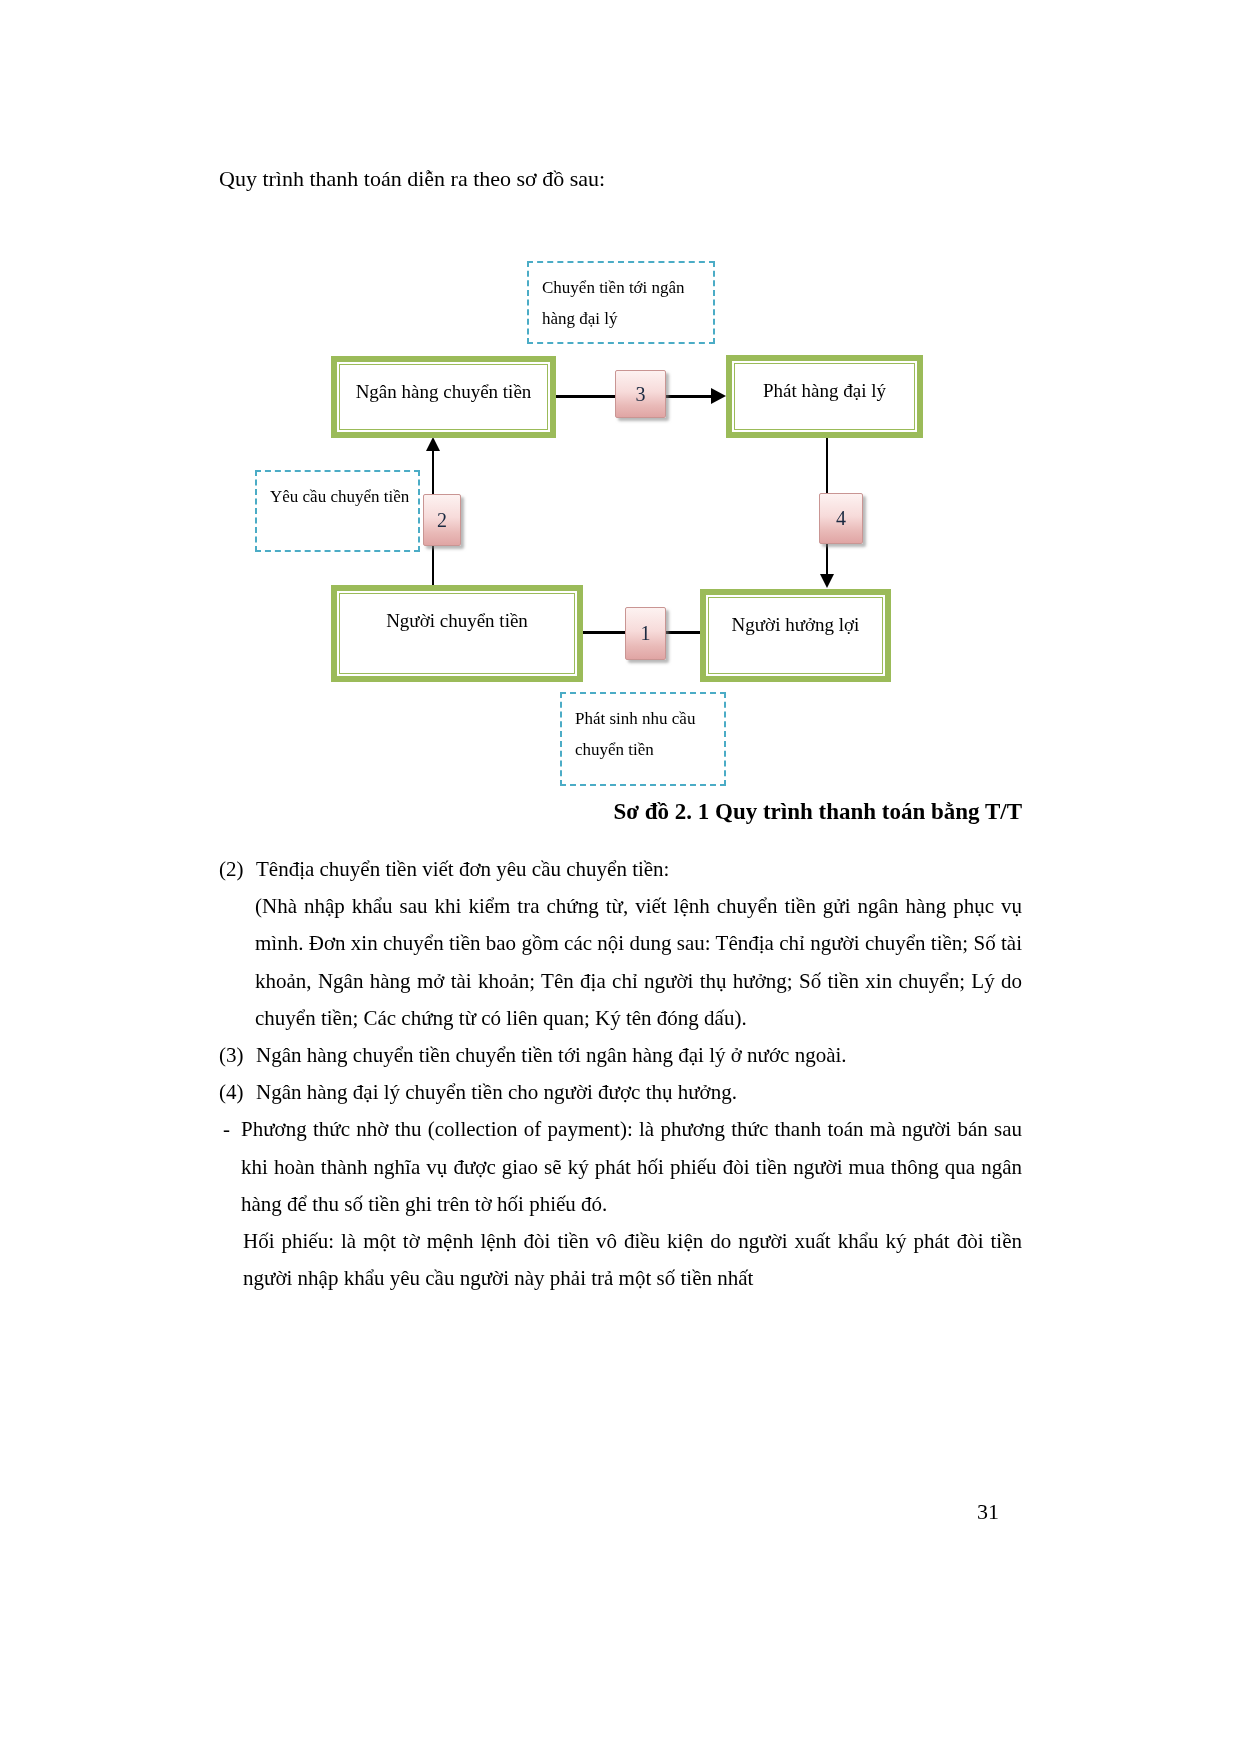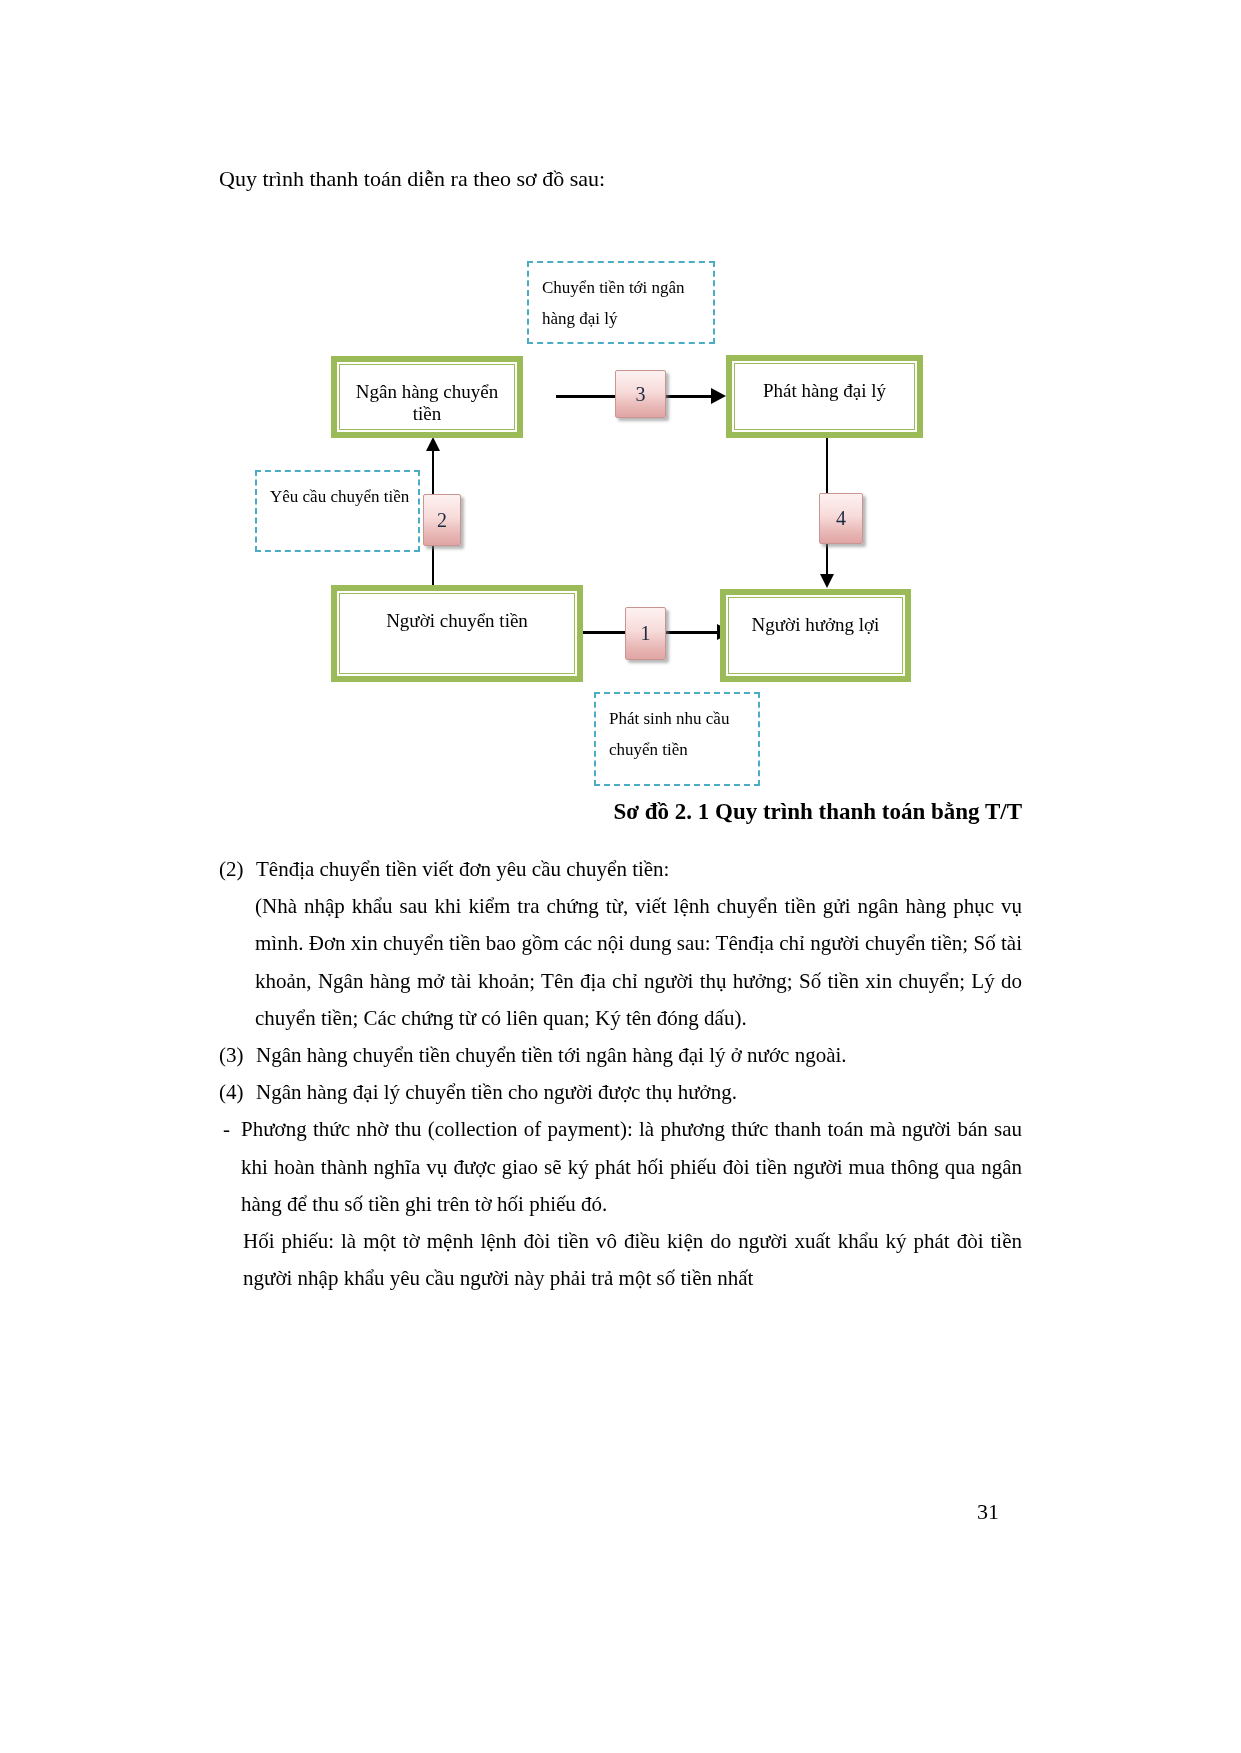--- a/index.html
+++ b/index.html
@@ -14,34 +14,34 @@
   
   .diagram { position:absolute; inset:0; }
   .note {
     position:absolute; box-sizing:border-box; background:#fff;
     border:2px dashed #4bacc6; font-size:17px; line-height:31px;
     padding:9px 8px 0 13px; z-index:2;
   }
   .note-top    { left:527px; top:261px; width:188px; height:83px; }
   .note-left   { left:255px; top:470px; width:165px; height:82px; }
   .note-right  { left:872px; top:466px; width:147px; height:83px; }
-  .note-bottom { left:594px; top:692px; width:166px; height:94px; }
+  .note-bottom { left:560px; top:692px; width:166px; height:94px; }
 
   .node {
     position:absolute; box-sizing:border-box; background:#fff;
     border:6px solid #9bbb59; z-index:2;
   }
   .node-inner {
     position:absolute; inset:2px; border:1px solid #9bbb59;
     box-sizing:border-box; text-align:center; padding-top:16px; font-size:19px;
   }
-  .node-remitting   { left:331px; top:356px; width:192px; height:82px;text-decoration:underline; }
+  .node-remitting   { left:331px; top:356px; width:225px; height:82px;text-decoration:underline; }
   .node-agent       { left:726px; top:355px; width:197px; height:83px; }
   .node-remitter    { left:331px; top:585px; width:252px; height:97px; }
-  .node-beneficiary { left:720px; top:589px; width:191px; height:93px; }
+  .node-beneficiary { left:700px; top:589px; width:191px; height:93px; }
 
   .hline { position:absolute; height:3px; background:#000; z-index:1; }
   .vline { position:absolute; width:2px;  background:#000; z-index:1; }
   .ah    { position:absolute; width:0; height:0; z-index:1; }
   .ah-right { border-top:8px solid transparent; border-bottom:8px solid transparent; border-left:15px solid #000; }
   .ah-up    { border-left:7px solid transparent; border-right:7px solid transparent; border-bottom:14px solid #000; }
   .ah-down  { border-left:7px solid transparent; border-right:7px solid transparent; border-top:14px solid #000; }
 
   .step {
     position:absolute; z-index:3; box-sizing:border-box;

